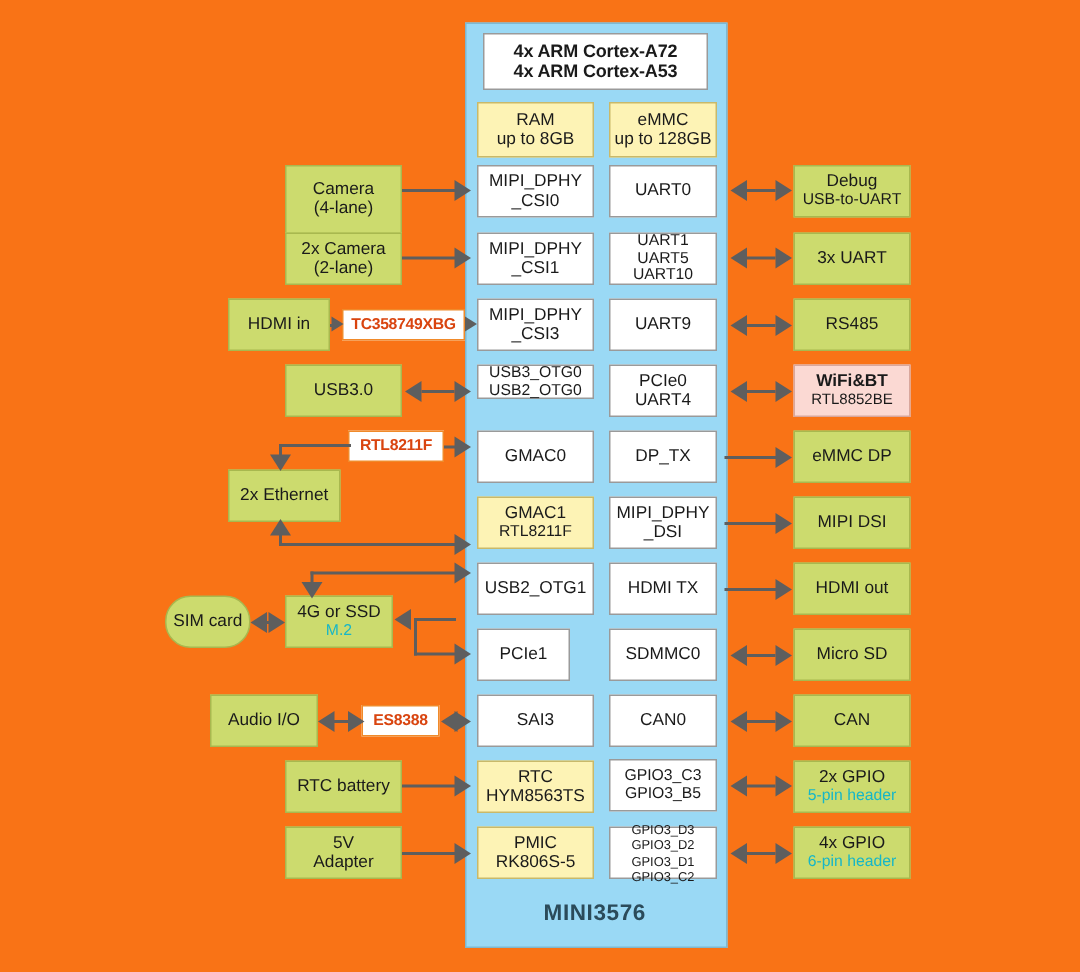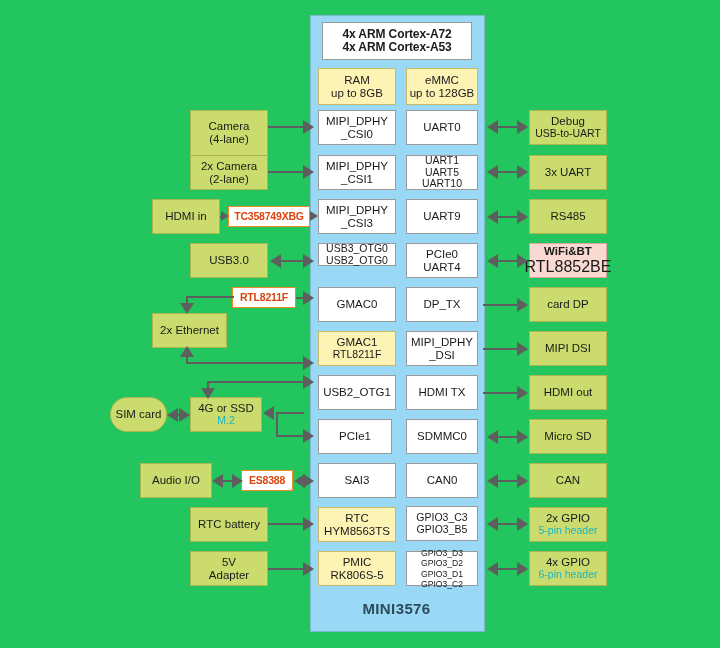--- a/index.html
+++ b/index.html
@@ -4,21 +4,21 @@
 <style>
   html, body {
     margin: 0;
     padding: 0;
     background: #ffffff;
   }
   #canvas {
     position: relative;
     width: 720px;
     height: 648px;
-    background: #22c55e;
+    background: #f97316;
     font-family: "Liberation Sans", sans-serif;
     overflow: hidden;
   }
 
   
   .blk {
     position: absolute;
     box-sizing: border-box;
     display: flex;
     flex-direction: column;
@@ -178,21 +178,21 @@
   <div class="blk ip" style="left:318px; top:287px; width:78px; height:35px;">
     <span class="ln">GMAC0</span>
   </div>
   <div class="blk ip yellow" style="left:318px; top:331px; width:78px; height:35px;">
     <span class="ln">GMAC1</span>
     <span class="ln" style="font-size:10.5px;">RTL8211F</span>
   </div>
   <div class="blk ip" style="left:318px; top:375px; width:78px; height:35px;">
     <span class="ln">USB2_OTG1</span>
   </div>
-  <div class="blk ip" style="left:318px; top:419px; width:74px; height:35px;">
+  <div class="blk ip" style="left:318px; top:419px; width:62px; height:35px;">
     <span class="ln">PCIe1</span>
   </div>
   <div class="blk ip" style="left:318px; top:463px; width:78px; height:35px;">
     <span class="ln">SAI3</span>
   </div>
   <div class="blk ip yellow" style="left:318px; top:507px; width:78px; height:35px;">
     <span class="ln">RTC</span>
     <span class="ln">HYM8563TS</span>
   </div>
   <div class="blk ip yellow" style="left:318px; top:551px; width:78px; height:35px;">
@@ -294,24 +294,24 @@
     <span class="ln">USB-to-UART</span>
   </div>
   <div class="blk perip" style="left:529px; top:155px; width:78px; height:35px;">
     <span class="ln">3x UART</span>
   </div>
   <div class="blk perip" style="left:529px; top:199px; width:78px; height:35px;">
     <span class="ln">RS485</span>
   </div>
   <div class="blk perip pink" style="left:529px; top:243px; width:78px; height:35px;">
     <span class="ln bold">WiFi&amp;BT</span>
-    <span class="ln" style="font-size:16px;">RTL8852BE</span>
+    <span class="ln" style="font-size:10px;">RTL8852BE</span>
   </div>
   <div class="blk perip" style="left:529px; top:287px; width:78px; height:35px;">
-    <span class="ln">card DP</span>
+    <span class="ln">eMMC DP</span>
   </div>
   <div class="blk perip" style="left:529px; top:331px; width:78px; height:35px;">
     <span class="ln">MIPI DSI</span>
   </div>
   <div class="blk perip" style="left:529px; top:375px; width:78px; height:35px;">
     <span class="ln">HDMI out</span>
   </div>
   <div class="blk perip" style="left:529px; top:419px; width:78px; height:35px;">
     <span class="ln">Micro SD</span>
   </div>

